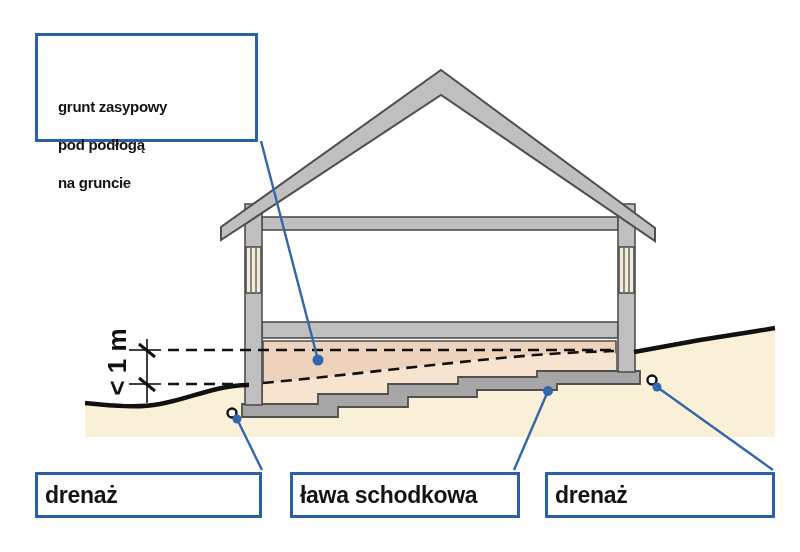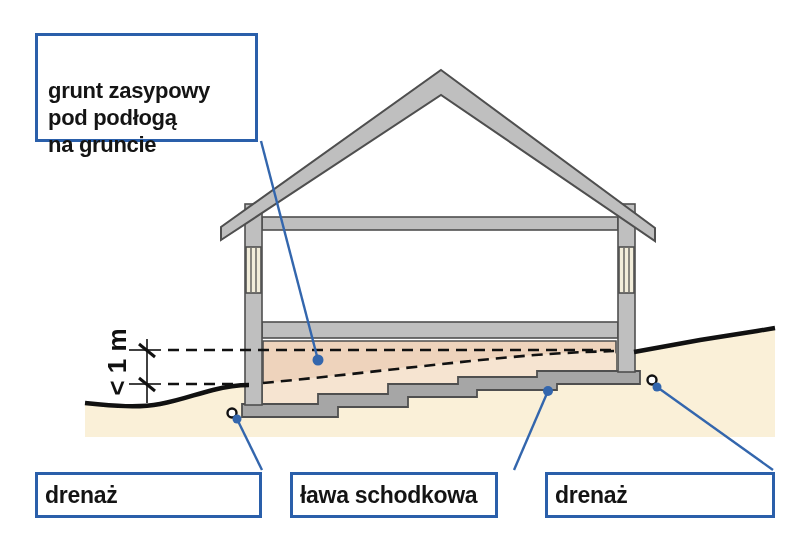--- a/index.html
+++ b/index.html
@@ -7,21 +7,21 @@
     position:relative;width:800px;height:552px;background:#ffffff;overflow:hidden;
     font-family:"Liberation Sans","DejaVu Sans",sans-serif;
   }
   #drawing{position:absolute;left:0;top:0;}
   .callout{
     position:absolute;box-sizing:border-box;background:#ffffff;
     border:3px solid var(--accent-blue,#2a5faa);
     color:#141414;font-weight:bold;letter-spacing:-0.3px;
   }
   .callout-multi{
-    padding:14px 8px 0 10px;font-size:22px;line-height:27px;white-space:pre-line;
+    padding:14px 8px 0 20px;font-size:15px;line-height:38px;white-space:pre-line;
   }
   .callout-single{
     display:flex;align-items:center;padding-left:7px;font-size:23px;
   }
   .dim-text{
     position:absolute;left:76px;top:346px;width:82px;height:32px;
     display:flex;align-items:center;justify-content:center;
     transform:rotate(-90deg);
     color:#111;font-weight:bold;font-size:26px;letter-spacing:0px;white-space:nowrap;
   }
@@ -94,21 +94,21 @@
   <div class="callout callout-multi" style="left:35px;top:33px;width:223px;height:109px;">
     <span>grunt zasypowy
 pod podłogą
 na gruncie</span>
   </div>
 
   <div class="callout callout-single" style="left:35px;top:472px;width:227px;height:46px;">
     <span>drenaż</span>
   </div>
 
-  <div class="callout callout-single" style="left:290px;top:472px;width:208px;height:46px;">
+  <div class="callout callout-single" style="left:290px;top:472px;width:230px;height:46px;">
     <span>ława schodkowa</span>
   </div>
 
   <div class="callout callout-single" style="left:545px;top:472px;width:230px;height:46px;">
     <span>drenaż</span>
   </div>
 
   <div class="dim-text">&lt; 1 m</div>
 
 </div>

